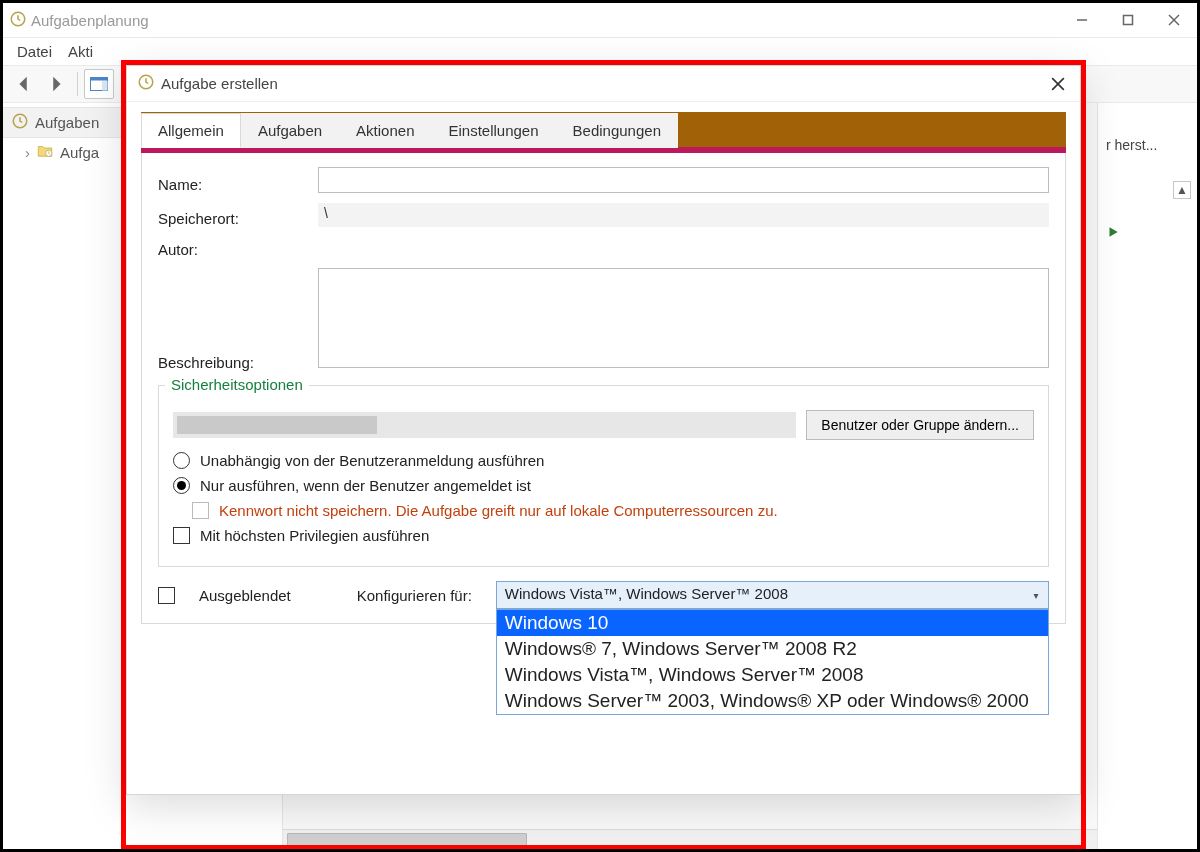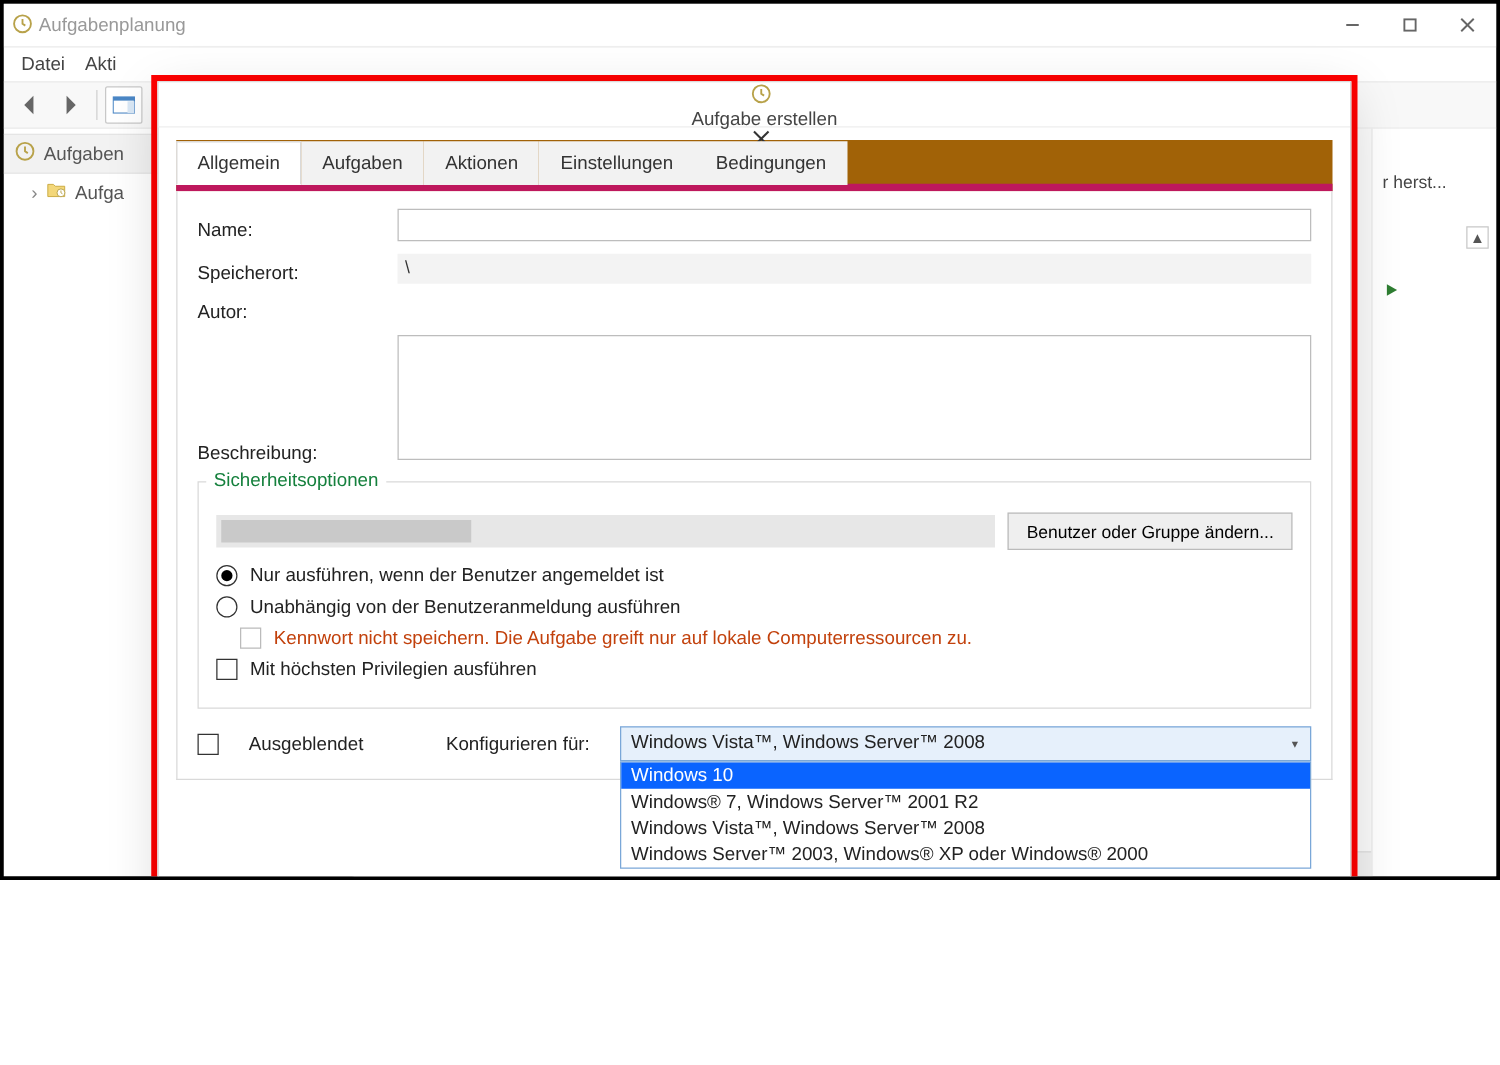--- a/index.html
+++ b/index.html
@@ -1,17 +1,17 @@
 <!DOCTYPE html>
 <html><head>
 <meta charset="utf-8">
 <style>
   * { box-sizing: border-box; }
   html, body { margin: 0; padding: 0; font-family: "Segoe UI", Tahoma, Arial, sans-serif; font-size: 14px; color: #222; background: #fff; }
-  .screen { width: 1200px; height: 704px; border: 3px solid #000; position: relative; overflow: hidden; background: #fff; }
+  .screen { width: 1200px; height: 852px; border: 3px solid #000; position: relative; overflow: hidden; background: #fff; }
 
   
   .main-titlebar { height: 34px; display: flex; align-items: center; padding: 0 0 0 6px; color: #888; background: #fff; }
   .main-titlebar .title { flex: 1; font-size: 15px; padding-left: 4px; color: #999; }
   .winbtn { width: 46px; height: 34px; display: inline-flex; align-items: center; justify-content: center; color: #666; }
   .winbtn svg { stroke: currentColor; }
 
   .menubar { height: 28px; display: flex; align-items: center; padding: 0 6px; border-top: 1px solid #eaeaea; }
   .menubar span.menu { color: #444; padding: 2px 8px; font-size: 15px; }
 
@@ -32,21 +32,21 @@
 
   .right-pane { width: 100px; border-left: 1px solid #e5e5e5; background: #fff; padding: 26px 6px 6px; }
   .right-pane .chev { position: absolute; right: 6px; top: 178px; width: 18px; height: 18px; border: 1px solid #c8c8c8; display: flex; align-items: center; justify-content: center; background: #fff; font-size: 12px; color: #555; }
   .right-pane .item { font-size: 14px; color: #444; padding: 8px 2px; white-space: nowrap; overflow: hidden; text-overflow: ellipsis; }
   .right-pane .play { color: #444; }
   .right-pane .divider { height: 56px; }
 
   
   .highlight { position: absolute; left: 118px; top: 57px; width: 965px; height: 790px; border: 5px solid #ff0000; background: transparent; pointer-events: none; }
   .dialog { position: absolute; left: 123px; top: 62px; width: 955px; height: 730px; background: #fff; border: 1px solid #d5d5d5; box-shadow: 0 10px 40px rgba(0,0,0,0.15); }
-  .dlg-titlebar { height: 36px; display: flex; align-items: center; padding: 0 0 0 10px; background: #fff; border-bottom: 1px solid #eee; flex-direction: column; }
+  .dlg-titlebar { height: 36px; display: flex; align-items: center; padding: 0 0 0 10px; background: #fff; border-bottom: 1px solid #eee; }
   .dlg-titlebar .dlg-title { flex: 1; font-size: 15px; color: #444; padding-left: 6px; }
   .dlg-close { width: 44px; height: 36px; display: inline-flex; align-items: center; justify-content: center; color: #444; }
 
   .dlg-body { padding: 10px 14px; }
   .tabs { display: flex; border-bottom: 6px solid #be185d; background: #a16207; }
   .tab { padding: 8px 16px; font-size: 15px; color: #333; border: 1px solid transparent; border-bottom: none; background: #f2f2f2; position: relative; top: 1px; }
   .tab.active { background: #fff; border-color: #d9d9d9; border-bottom: 1px solid #fff; }
   .tabpage { border: 1px solid #d9d9d9; border-top: none; padding: 14px 16px 14px; background: #fff; }
 
   .form-row { display: flex; align-items: flex-end; margin-bottom: 10px; }
@@ -71,21 +71,21 @@
   .radio.sel::after { content: ""; width: 9px; height: 9px; background: #000; border-radius: 50%; }
   .check.disabled { border-color: #bbb; }
 
   .footer-row { display: flex; align-items: center; gap: 24px; margin-top: 14px; }
   .footer-row label.inline { font-size: 15px; }
 
   .combo { position: relative; flex: 1; }
   .combo .combo-display { height: 28px; border: 1px solid #7aa7d8; background: #e6f0fb; padding: 3px 26px 3px 8px; font-size: 15px; color: #222; }
   .combo .combo-arrow { position: absolute; right: 1px; top: 1px; width: 24px; height: 26px; display: flex; align-items: center; justify-content: center; color: #555; font-size: 10px; }
   .combo .combo-list { position: absolute; left: 0; right: 0; top: 28px; border: 1px solid #7aa7d8; background: #fff; z-index: 50; }
-  .combo .opt { padding: 2px 8px; font-size: 15px; color: #222; }
+  .combo .opt { padding: 2px 8px; font-size: 19px; color: #222; }
   .combo .opt.hl { background: #0a64ff; color: #fff; }
 
   .clock-icon { width: 18px; height: 18px; }
   .folder-icon { width: 18px; height: 18px; }
 
 </style>
 </head>
 <body>
 
 <div class="screen">
@@ -232,26 +232,26 @@
         <div class="groupbox">
           <div class="legend">Sicherheitsoptionen</div>
 
 
           <div class="userline">
             <div class="userfield"><span class="hidden-smudge"></span></div>
             <button>Benutzer oder Gruppe ändern...</button>
           </div>
 
           <div class="radio-row">
+            <span class="radio"></span>
+            <span>Unabhängig von der Benutzeranmeldung ausführen</span>
+          </div>
+          <div class="radio-row">
             <span class="radio sel"></span>
             <span>Nur ausführen, wenn der Benutzer angemeldet ist</span>
-          </div>
-          <div class="radio-row">
-            <span class="radio"></span>
-            <span>Unabhängig von der Benutzeranmeldung ausführen</span>
           </div>
           <div class="check-row indent">
             <span class="check disabled"></span>
             <span>Kennwort nicht speichern. Die Aufgabe greift nur auf lokale Computerressourcen zu.</span>
           </div>
           <div class="check-row">
             <span class="check"></span>
             <span>Mit höchsten Privilegien ausführen</span>
           </div>
         </div>
@@ -260,21 +260,21 @@
           <span class="check"></span>
           <label class="inline">Ausgeblendet</label>
           <span style="width:18px;"></span>
           <label class="inline">Konfigurieren für:</label>
 
           <div class="combo">
             <div class="combo-display">Windows Vista™, Windows Server™ 2008</div>
             <div class="combo-arrow">▾</div>
             <div class="combo-list">
               <div class="opt hl">Windows 10</div>
-              <div class="opt">Windows® 7, Windows Server™ 2001 R2</div>
+              <div class="opt">Windows® 7, Windows Server™ 2008 R2</div>
               <div class="opt">Windows Vista™, Windows Server™ 2008</div>
               <div class="opt">Windows Server™ 2003, Windows® XP oder Windows® 2000</div>
             </div>
           </div>
         </div>
 
       </div>
     </div>
   </div>
 

